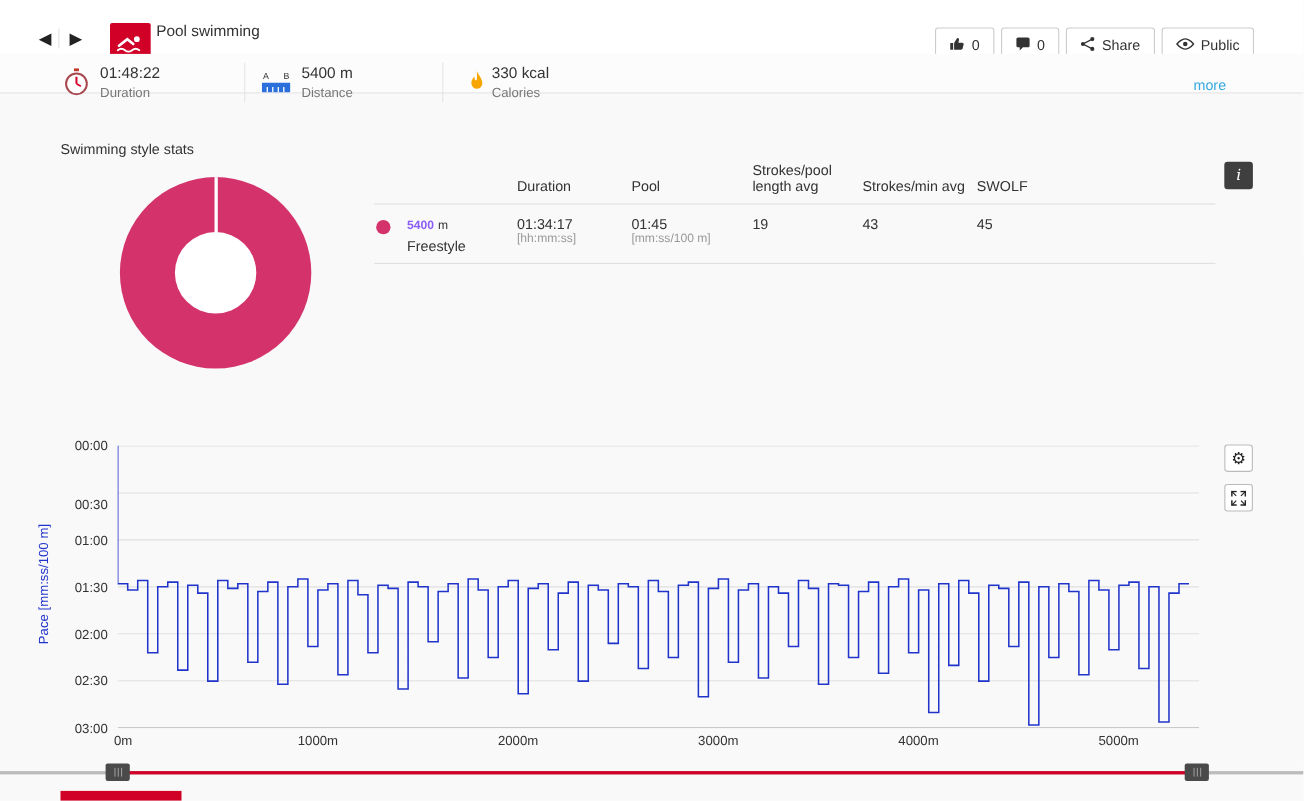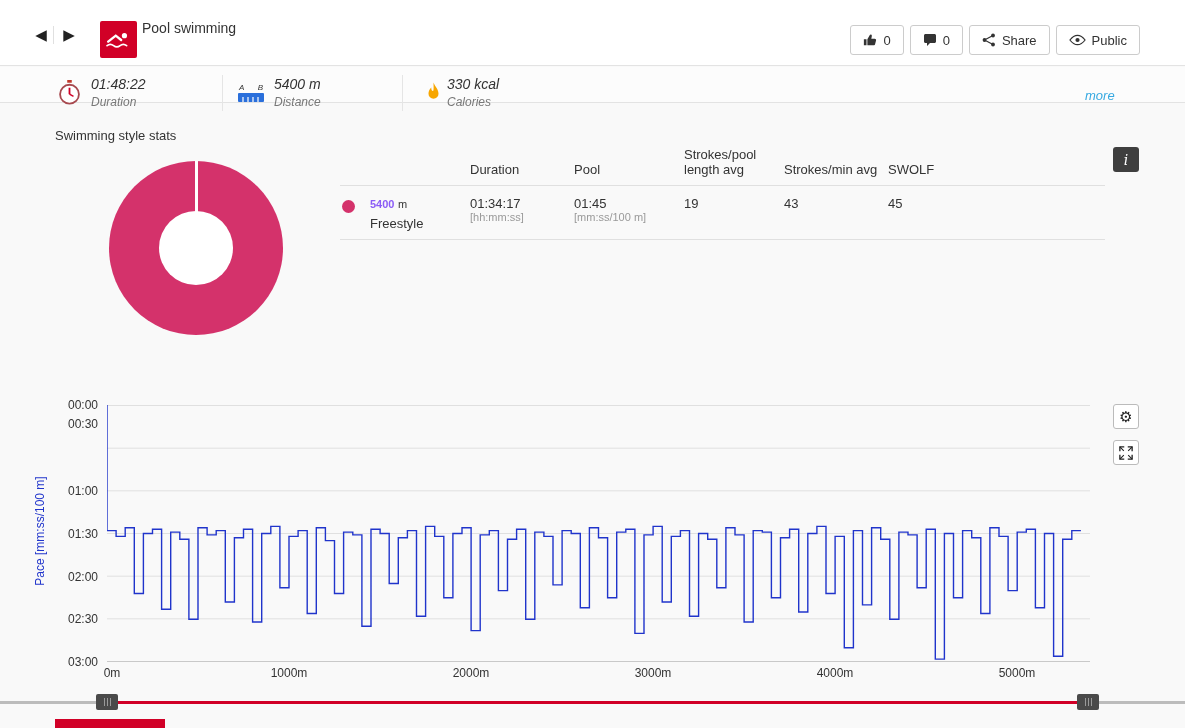--- a/index.html
+++ b/index.html
@@ -16,21 +16,21 @@
   .nav-next { left:56px; }
   .nav-divider { position:absolute; left:53px; top:26px; width:1px; height:18px; background:#e0e0e0; }
   .sport-icon { position:absolute; left:100px; top:21px; width:37px; height:37px; background:#d10027; border-radius:2px; display:flex; align-items:center; justify-content:center; }
   .titles { position:absolute; left:142px; top:20px; }
   .page-title { font-size:14px; color:#333;text-align:right; }
   .page-subtitle { font-size:13px; color:#333; margin-top:5px; }
   .header-actions { position:absolute; right:45px; top:25px; display:flex; gap:6px; }
   .hbtn { display:inline-flex; align-items:center; gap:6px; height:30px; padding:0 12px; background:#fff; border:1px solid #ccc; border-radius:3px; font-size:13px; color:#333; cursor:pointer; font-family:"Liberation Sans", sans-serif; }
 
   
-  .summary { position:absolute; left:0; top:67px; right:0; height:36px; background:#fcfcfc; border-bottom:1px solid #e3e3e3;font-style:italic; }
+  .summary { position:absolute; left:0; top:49px; right:0; height:36px; background:#fcfcfc; border-bottom:1px solid #e3e3e3; }
   .sum-item { position:absolute; top:9px; display:flex; align-items:center; gap:10px; }
   .sum-text .val { font-size:14px; color:#333; }
   .sum-text .lbl { font-size:12px; color:#777; margin-top:3px; }
   .sum-divider { position:absolute; top:8px; width:1px; height:36px; background:#e5e5e5; }
   .more-link { position:absolute; left:1085px; top:21px; font-size:13px; color:#36a9e1; cursor:pointer; text-decoration:none; }
   .dist-icon { display:flex; flex-direction:column; align-items:center; }
   .dist-icon .ab { display:flex; justify-content:space-between; width:24px; font-size:8px; color:#333; margin-bottom:1px; }
 
   
   .section-title { position:absolute; left:55px; top:128px; font-size:13px; color:#333; }
@@ -215,21 +215,21 @@
     </div>
   </div>
 
   <button class="sq-btn info-btn">
       <span>i</span>
     </button>
 
   <div class="y-axis-title">Pace [mm:ss/100 m]</div>
 
   <div class="ytick" style="top:398px">00:00</div>
-  <div class="ytick" style="top:417px">00:30</div>
+  <div class="ytick" style="top:452px">00:30</div>
   <div class="ytick" style="top:484px">01:00</div>
   <div class="ytick" style="top:527px">01:30</div>
   <div class="ytick" style="top:570px">02:00</div>
   <div class="ytick" style="top:612px">02:30</div>
   <div class="ytick" style="top:655px">03:00</div>
 
   <div class="plot">
     <svg id="pace-svg" width="983" height="257">
         <line x1="0" x2="983" y1="0.5" y2="0.5" stroke="#e0e0e0" stroke-width="1"></line>
         <line x1="0" x2="983" y1="43.166666666666664" y2="43.166666666666664" stroke="#e0e0e0" stroke-width="1"></line>

